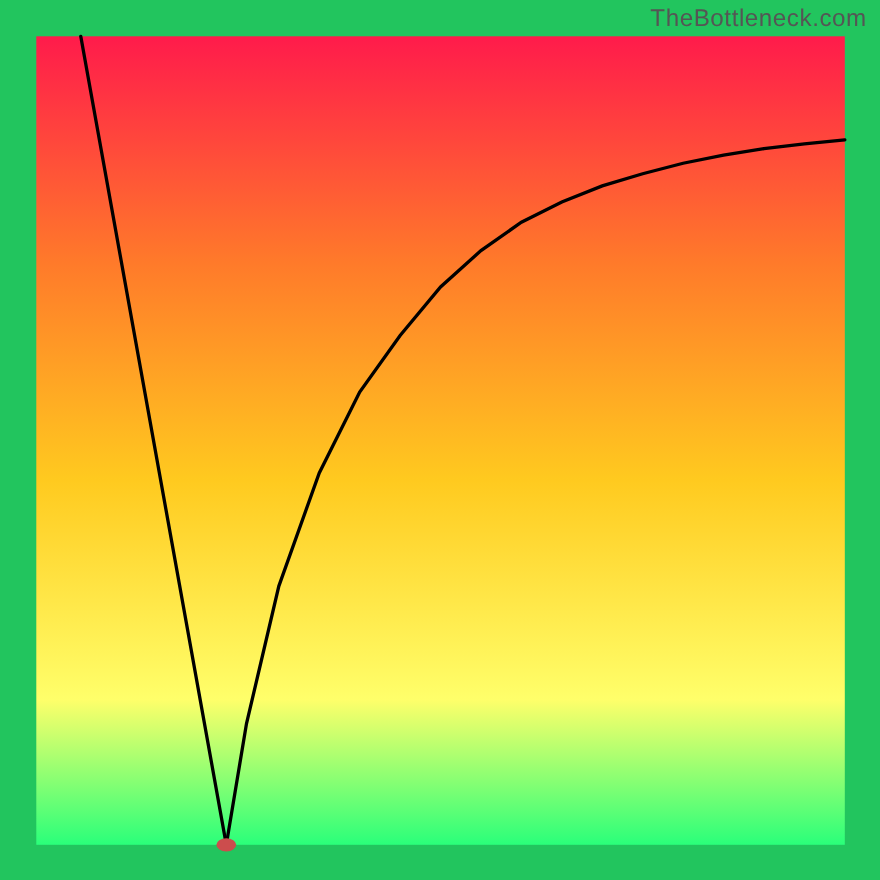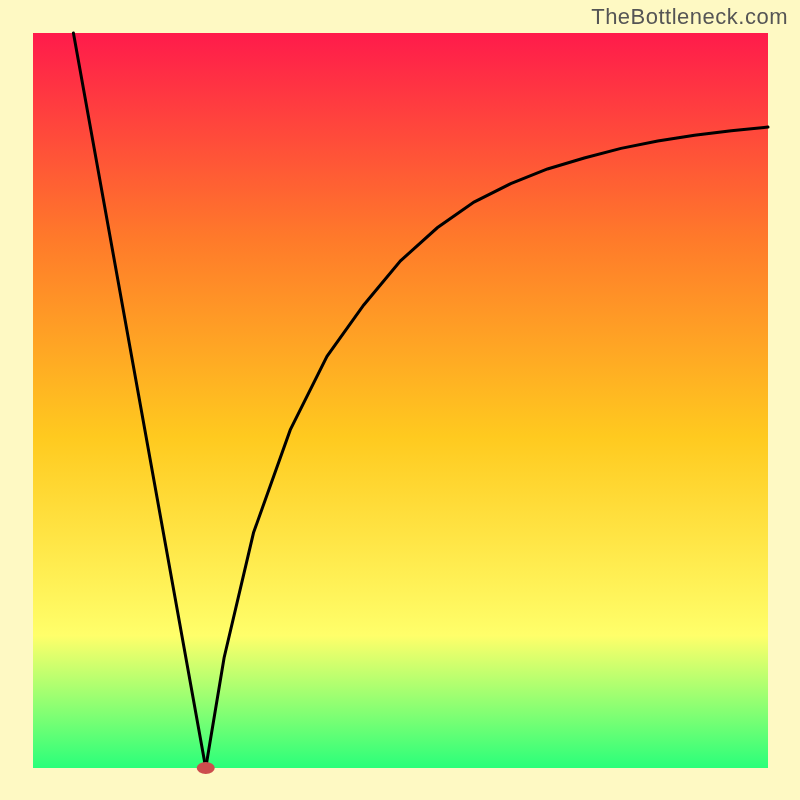--- a/index.html
+++ b/index.html
@@ -8,21 +8,21 @@
     width: 800px;
     height: 800px;
     background: #000;
     font-family: Arial, Helvetica, sans-serif;
     overflow: hidden;
   }
   .frame {
     position: relative;
     width: 800px;
     height: 800px;
-    background: #fef9c3;
+    background: #22c55e;
   }
   .watermark {
     position: absolute;
     top: 4px;
     right: 12px;
     color: #555;
     font-size: 22px;
     font-weight: 400;
     letter-spacing: 0.5px;
     user-select: none;

